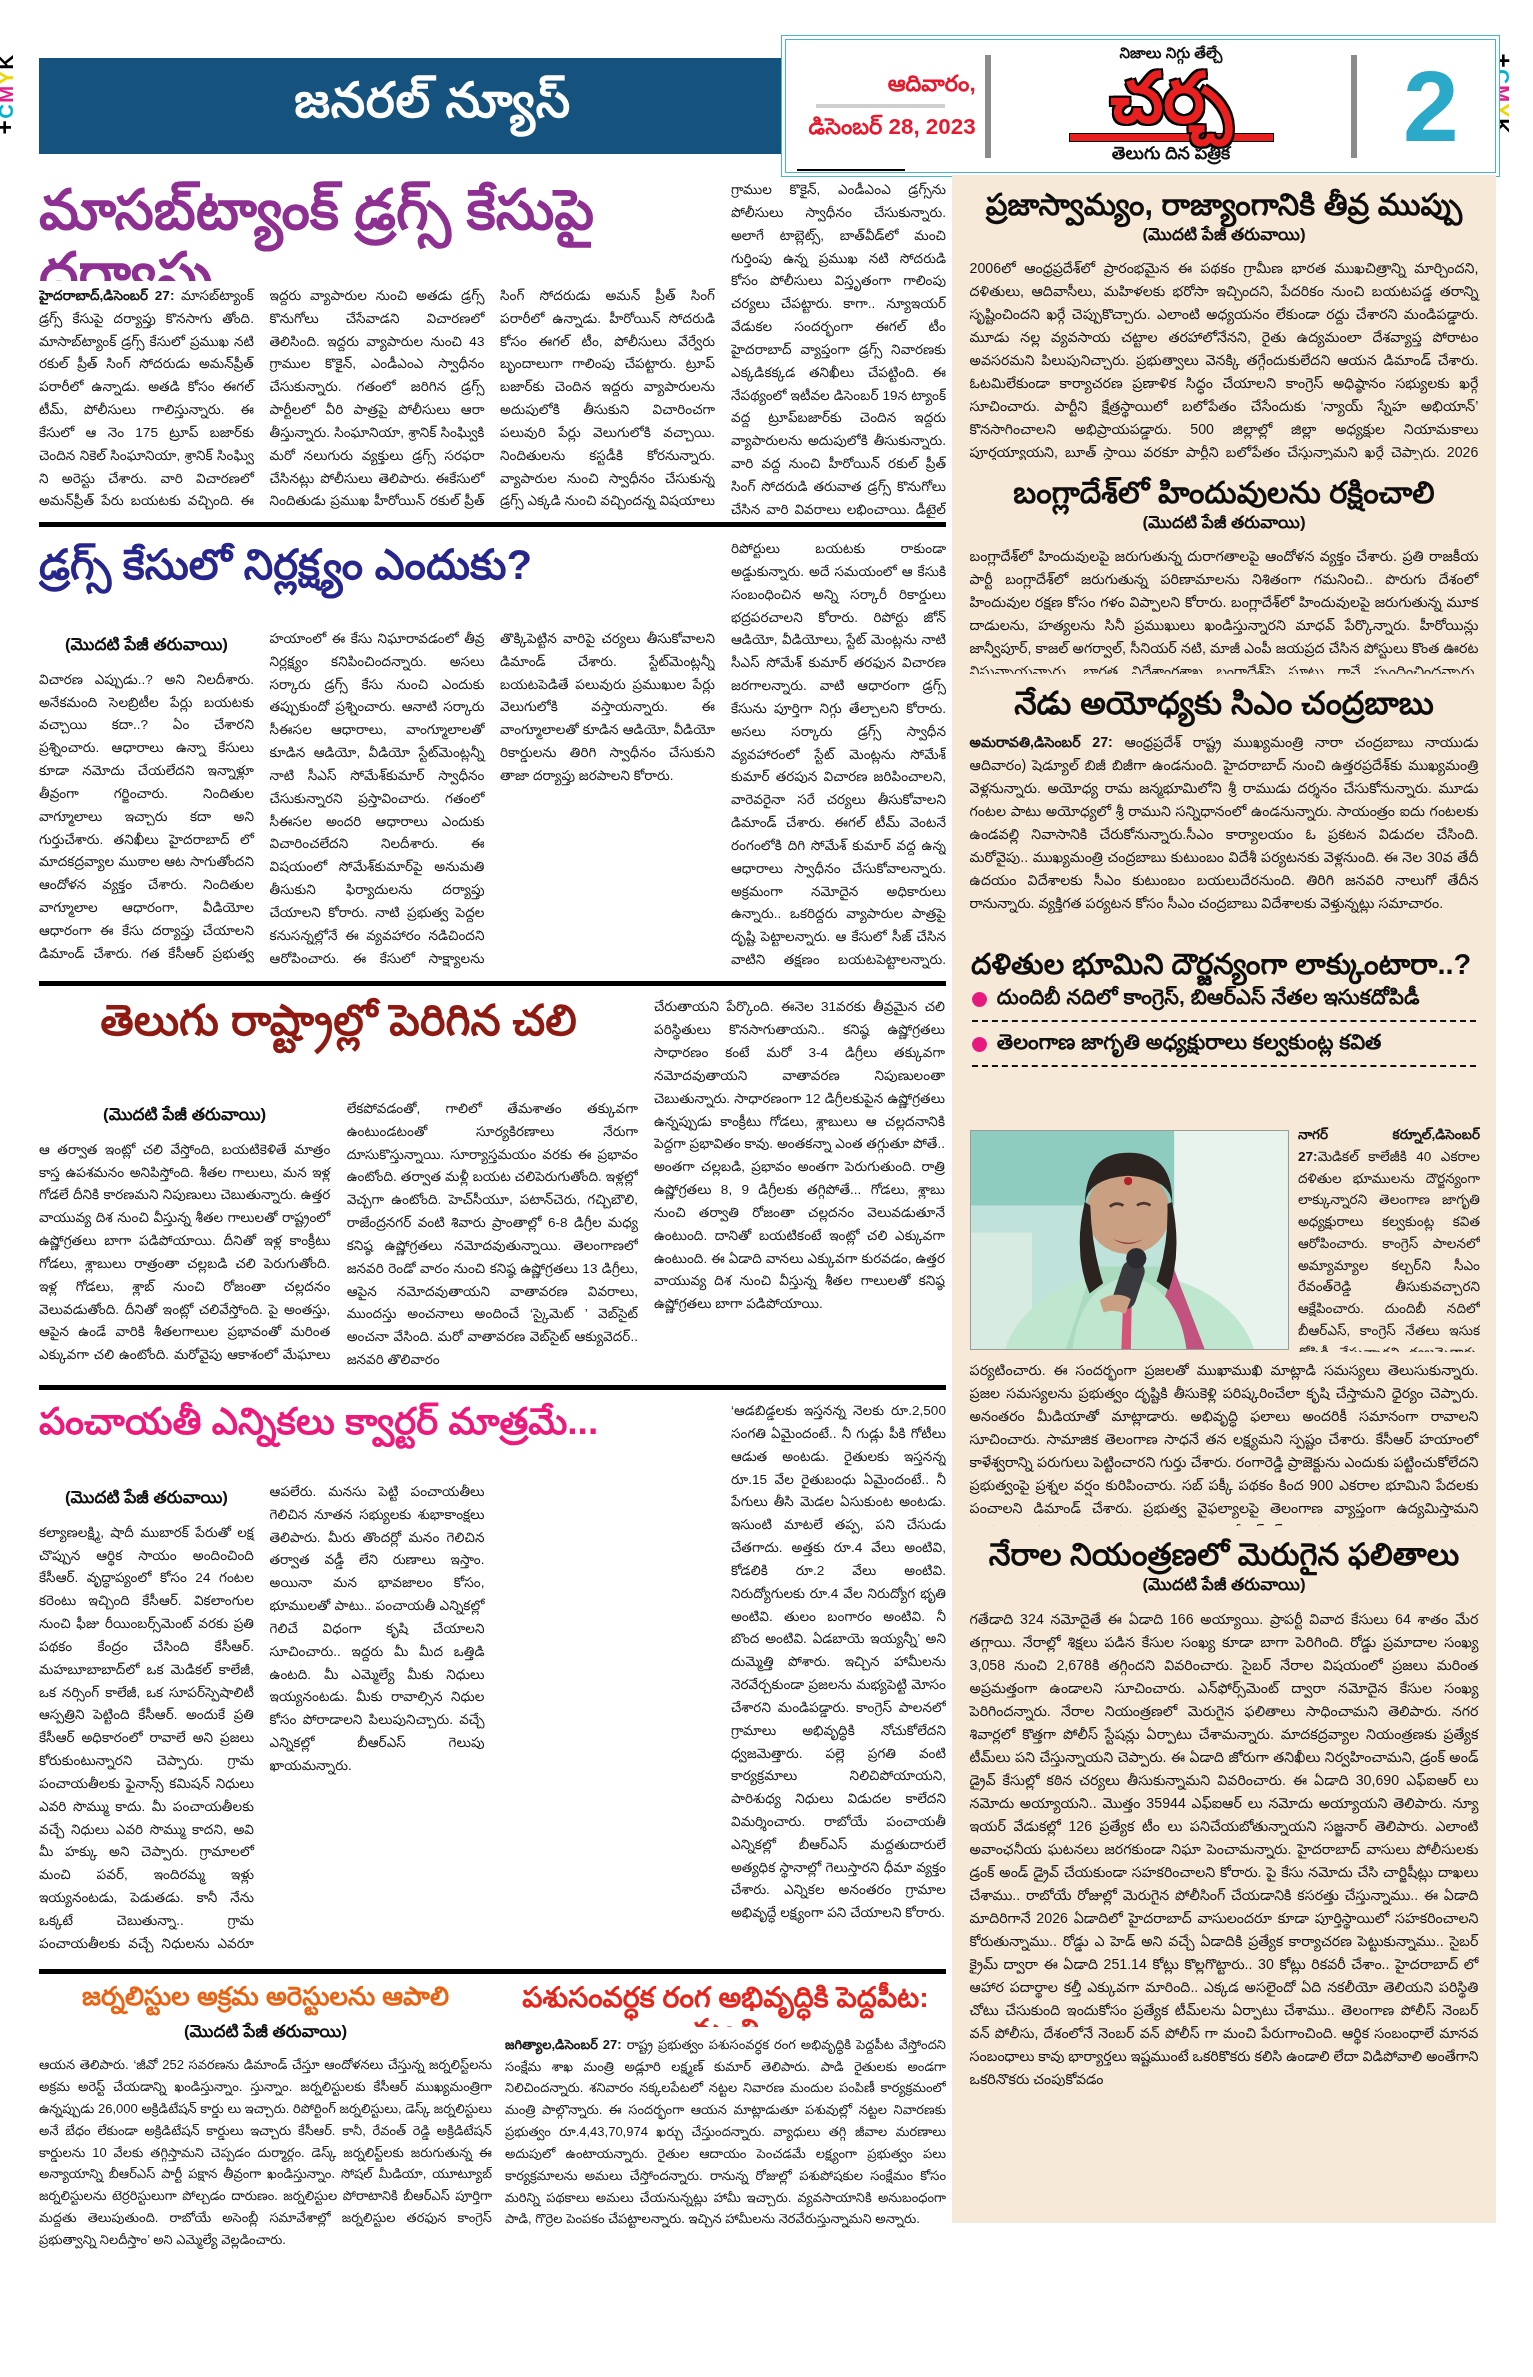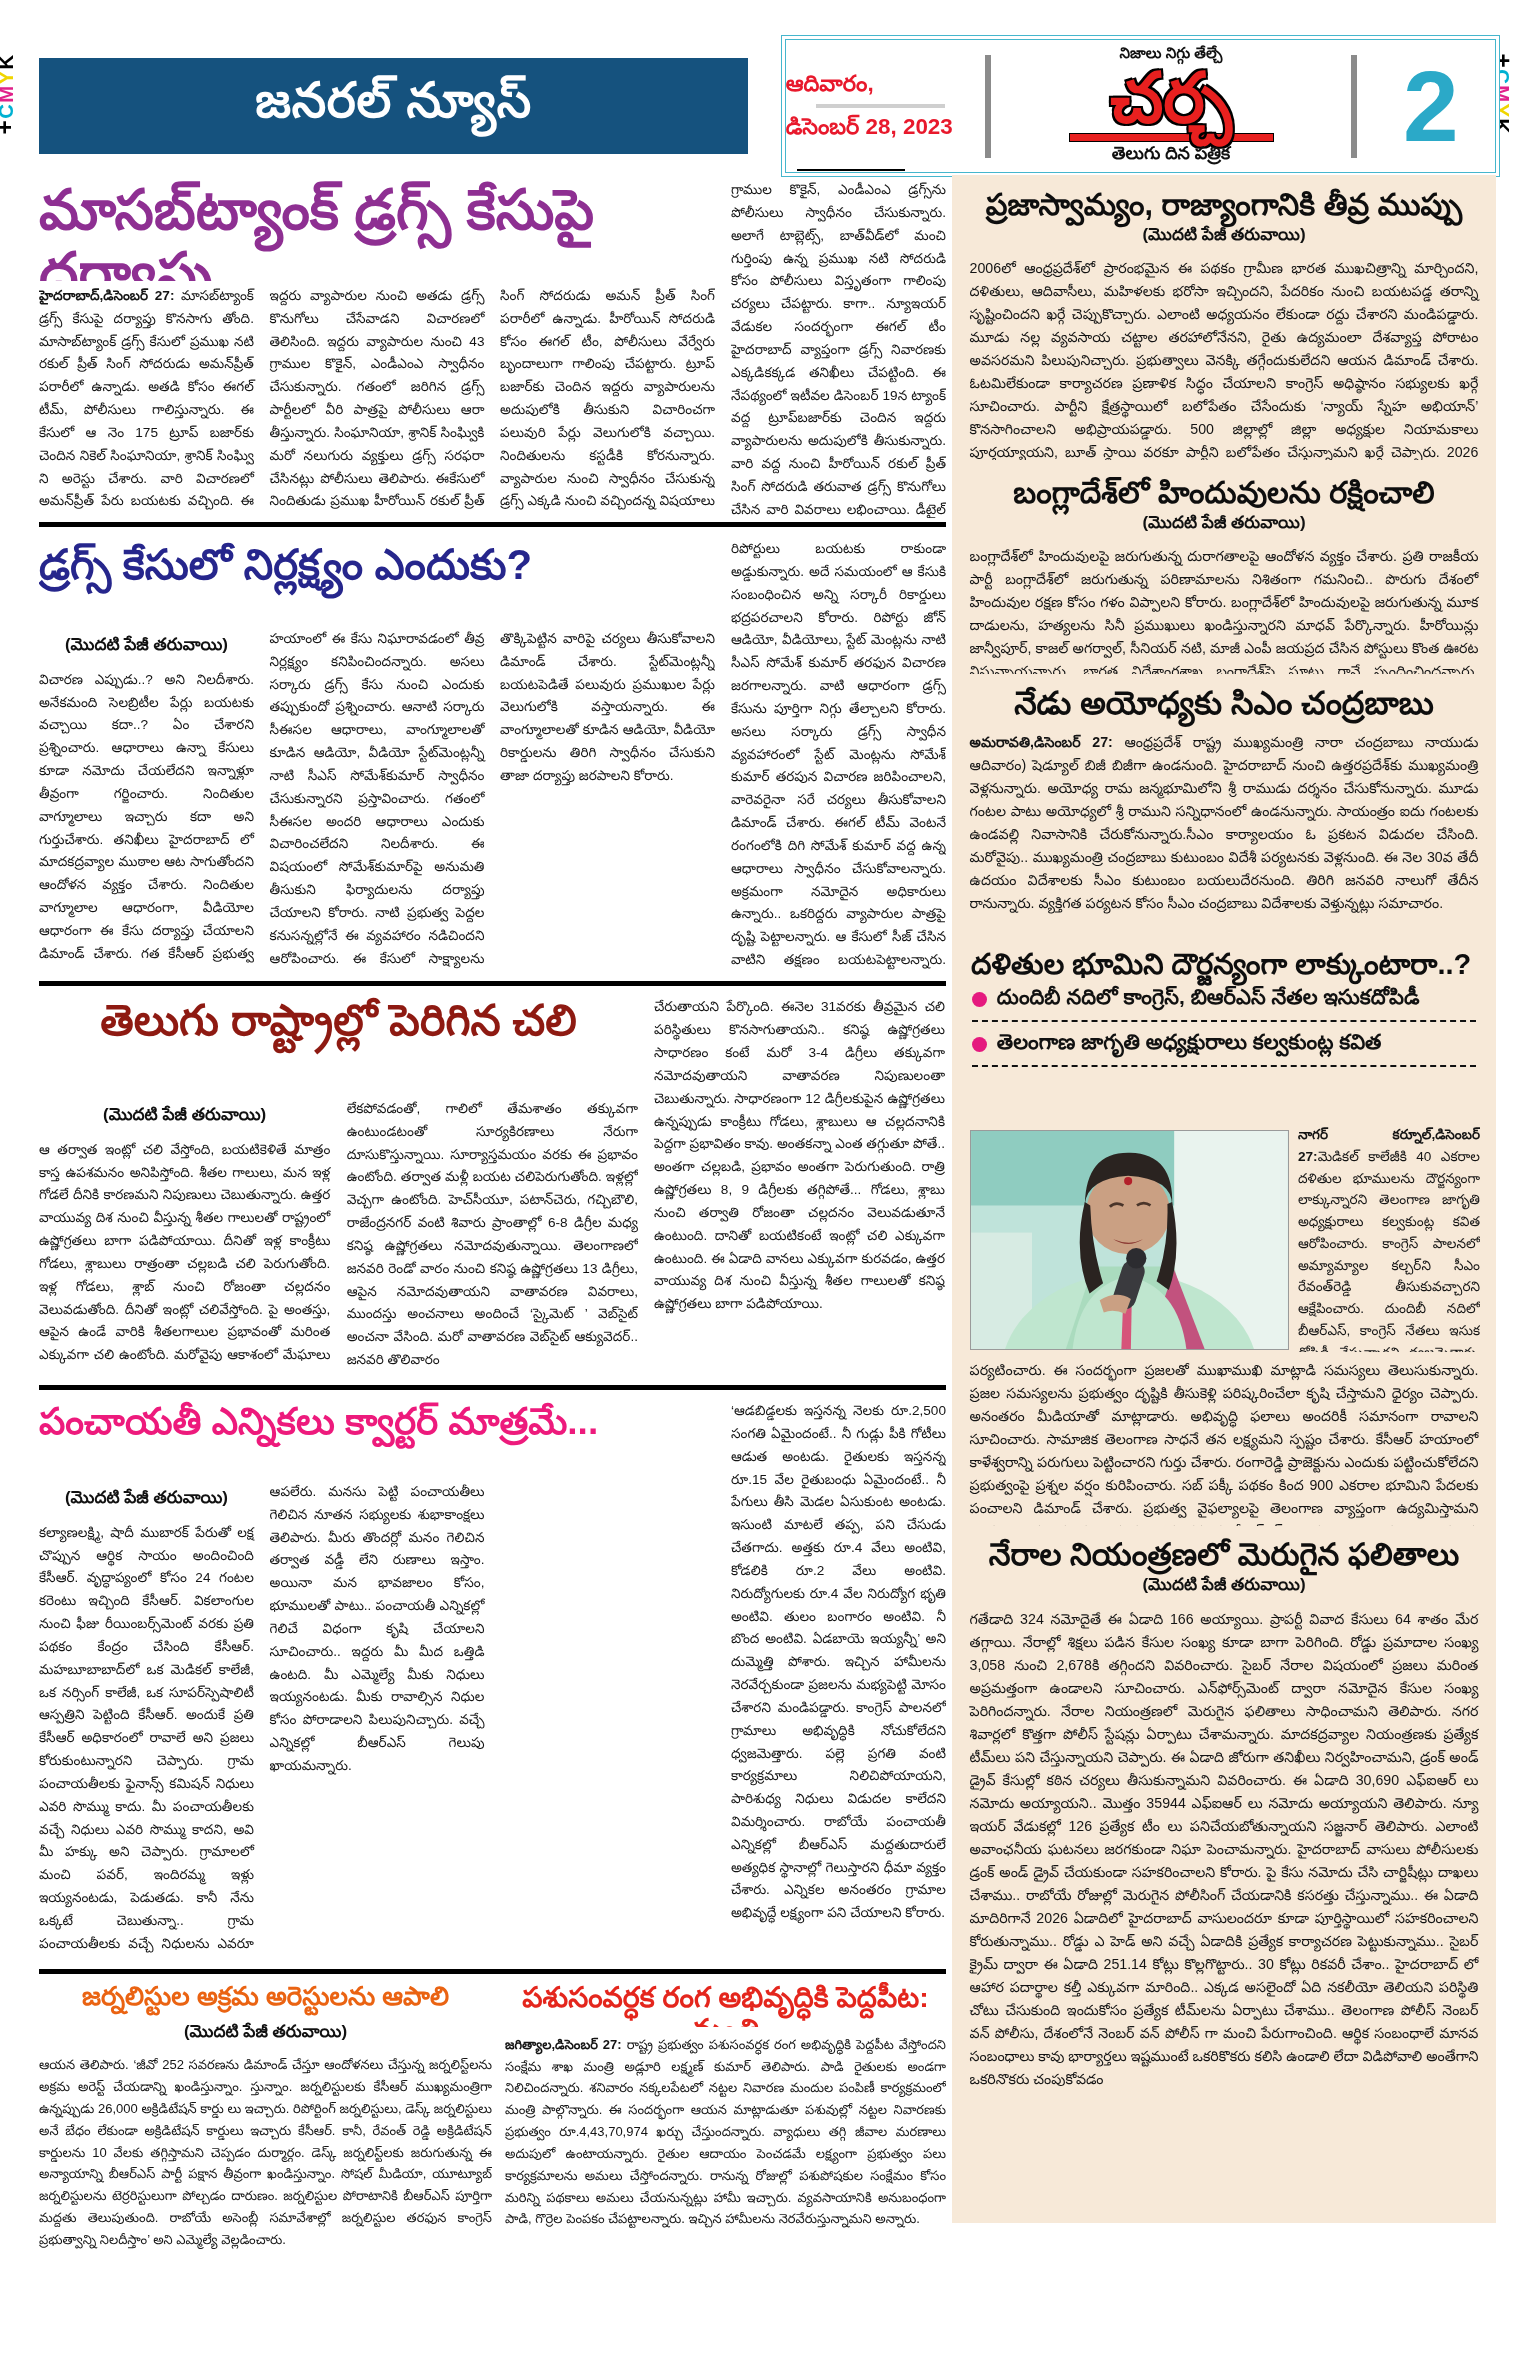--- a/index.html
+++ b/index.html
@@ -11,25 +11,25 @@
   .regmark span{display:inline-block;}
   .regmark-left{left:-35px;top:80px;transform:rotate(-90deg);}
   .regmark-right{left:1463px;top:80px;transform:rotate(90deg);}
   .rm-t{color:#000;font-size:24.4px;}
   .rm-c{color:#00b1d2;}
   .rm-m{color:#e0218a;}
   .rm-y{color:#f0d500;}
   .rm-k{color:#000;}
 
   
-  .section-banner{position:absolute;left:39px;top:58px;width:709px;height:96px;background:#15527e;display:flex;align-items:center;justify-content:center;}
+  .section-banner{position:absolute;left:39px;top:58px;width:709px;height:96px;background:#15527e;display:flex;align-items:center;justify-content:center;padding-left:39px;}
   .section-banner .txt{color:#ffffff;font-size:49px;font-weight:800;letter-spacing:0.7px;}
   .masthead{position:absolute;left:781px;top:35px;width:717px;height:140px;border:1.4px solid #45b6cd;background:#fff;}
   .masthead .inner{position:absolute;left:2.7px;top:2.7px;right:2.7px;bottom:2.7px;border:0.7px solid #45b6cd;display:flex;align-items:center;}
-  .mh-date{width:190px;text-align:left;line-height:1.35;}
+  .mh-date{width:190px;text-align:right;line-height:1.35;}
   .mh-day,.mh-dt{color:#e8192c;font-weight:800;font-size:22.4px;}
   .mh-rule{width:129px;height:4.7px;background:#cfcfcf;margin:4.1px auto;}
   .mh-blackline{position:absolute;left:15px;bottom:5.4px;width:108px;border-top:2px solid #000;}
   .vbar{width:6.1px;height:103px;background:#8b8b8b;margin:0 9.5px;}
   .mh-center{flex:1;text-align:center;position:relative;}
   .mh-tagtop{font-size:15px;font-weight:600;color:#111;}
   .mh-logo{font-size:70px;line-height:0.95;font-weight:800;color:#e8201f;text-shadow:-2px -2px 0 #000,2px -2px 0 #000,-2px 2px 0 #000,2px 2px 0 #000;}
   .mh-logobar{width:203px;height:7.5px;background:#e8201f;border:1.4px solid #000;margin:1.4px auto 1.4px auto;}
   .mh-tagbottom{font-size:17.6px;font-weight:800;color:#111;}
   .mh-pagenum{width:129px;text-align:center;color:#2ba9c8;font-size:100px;font-weight:700;line-height:1;}

